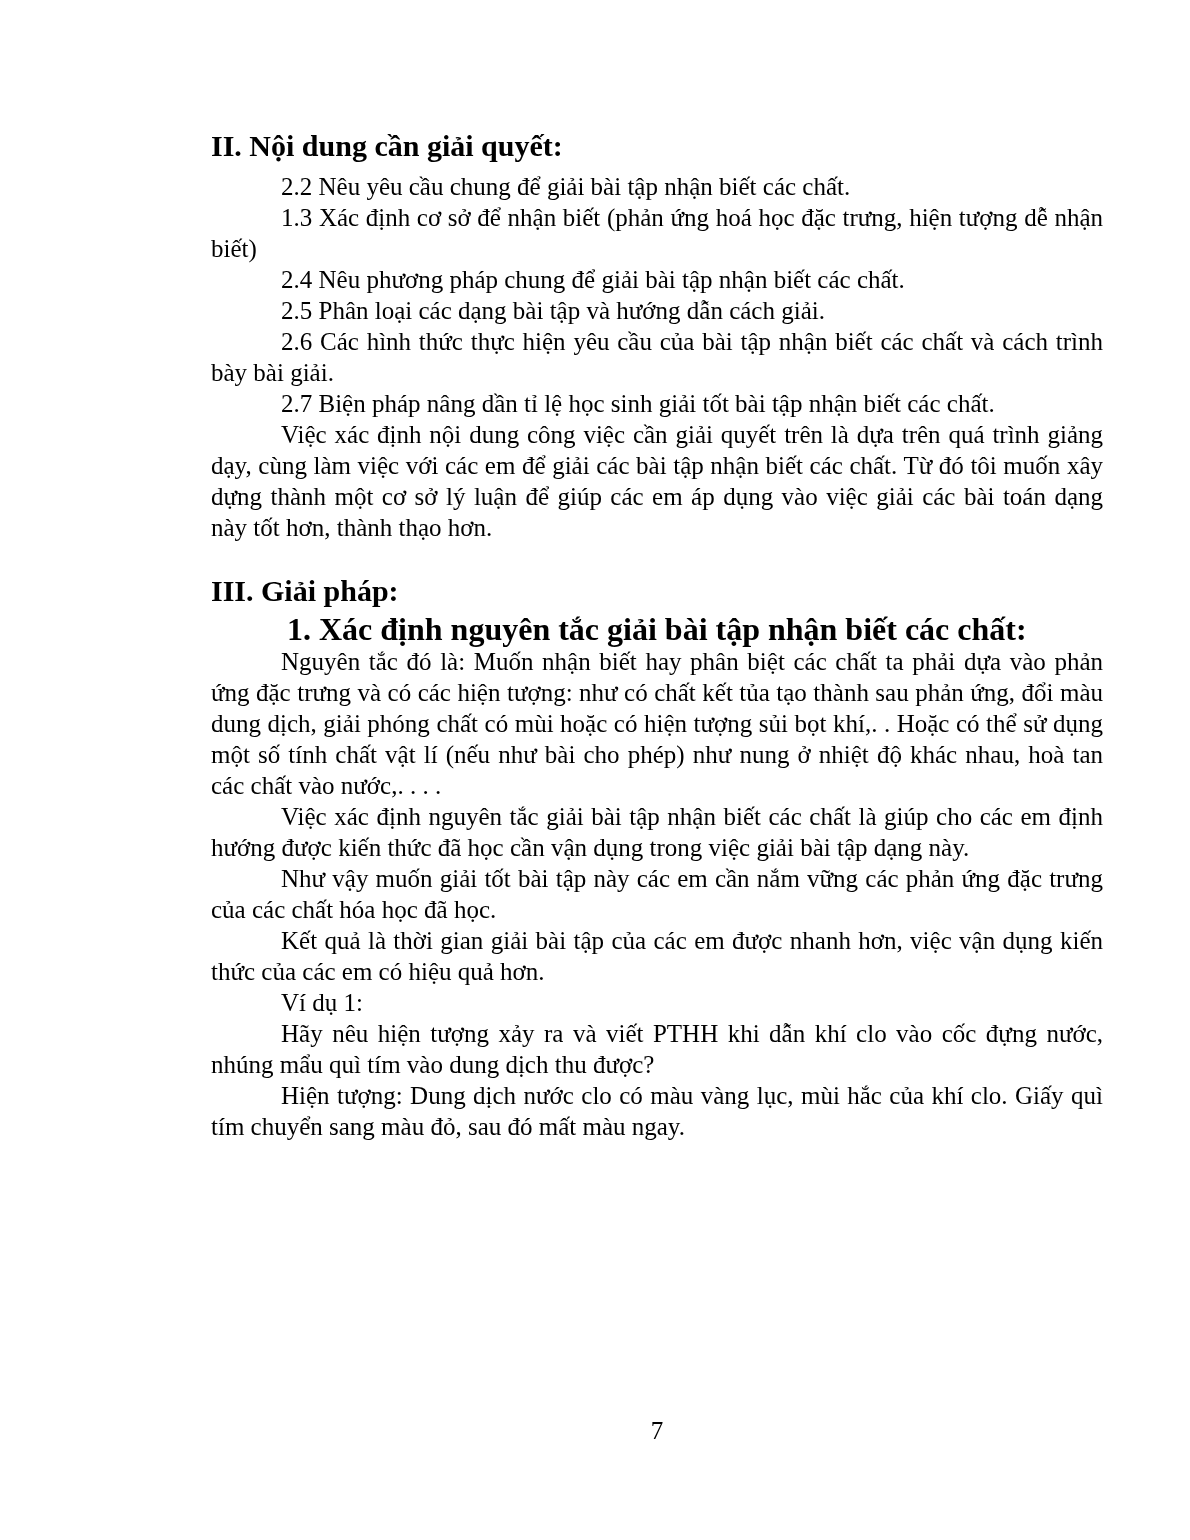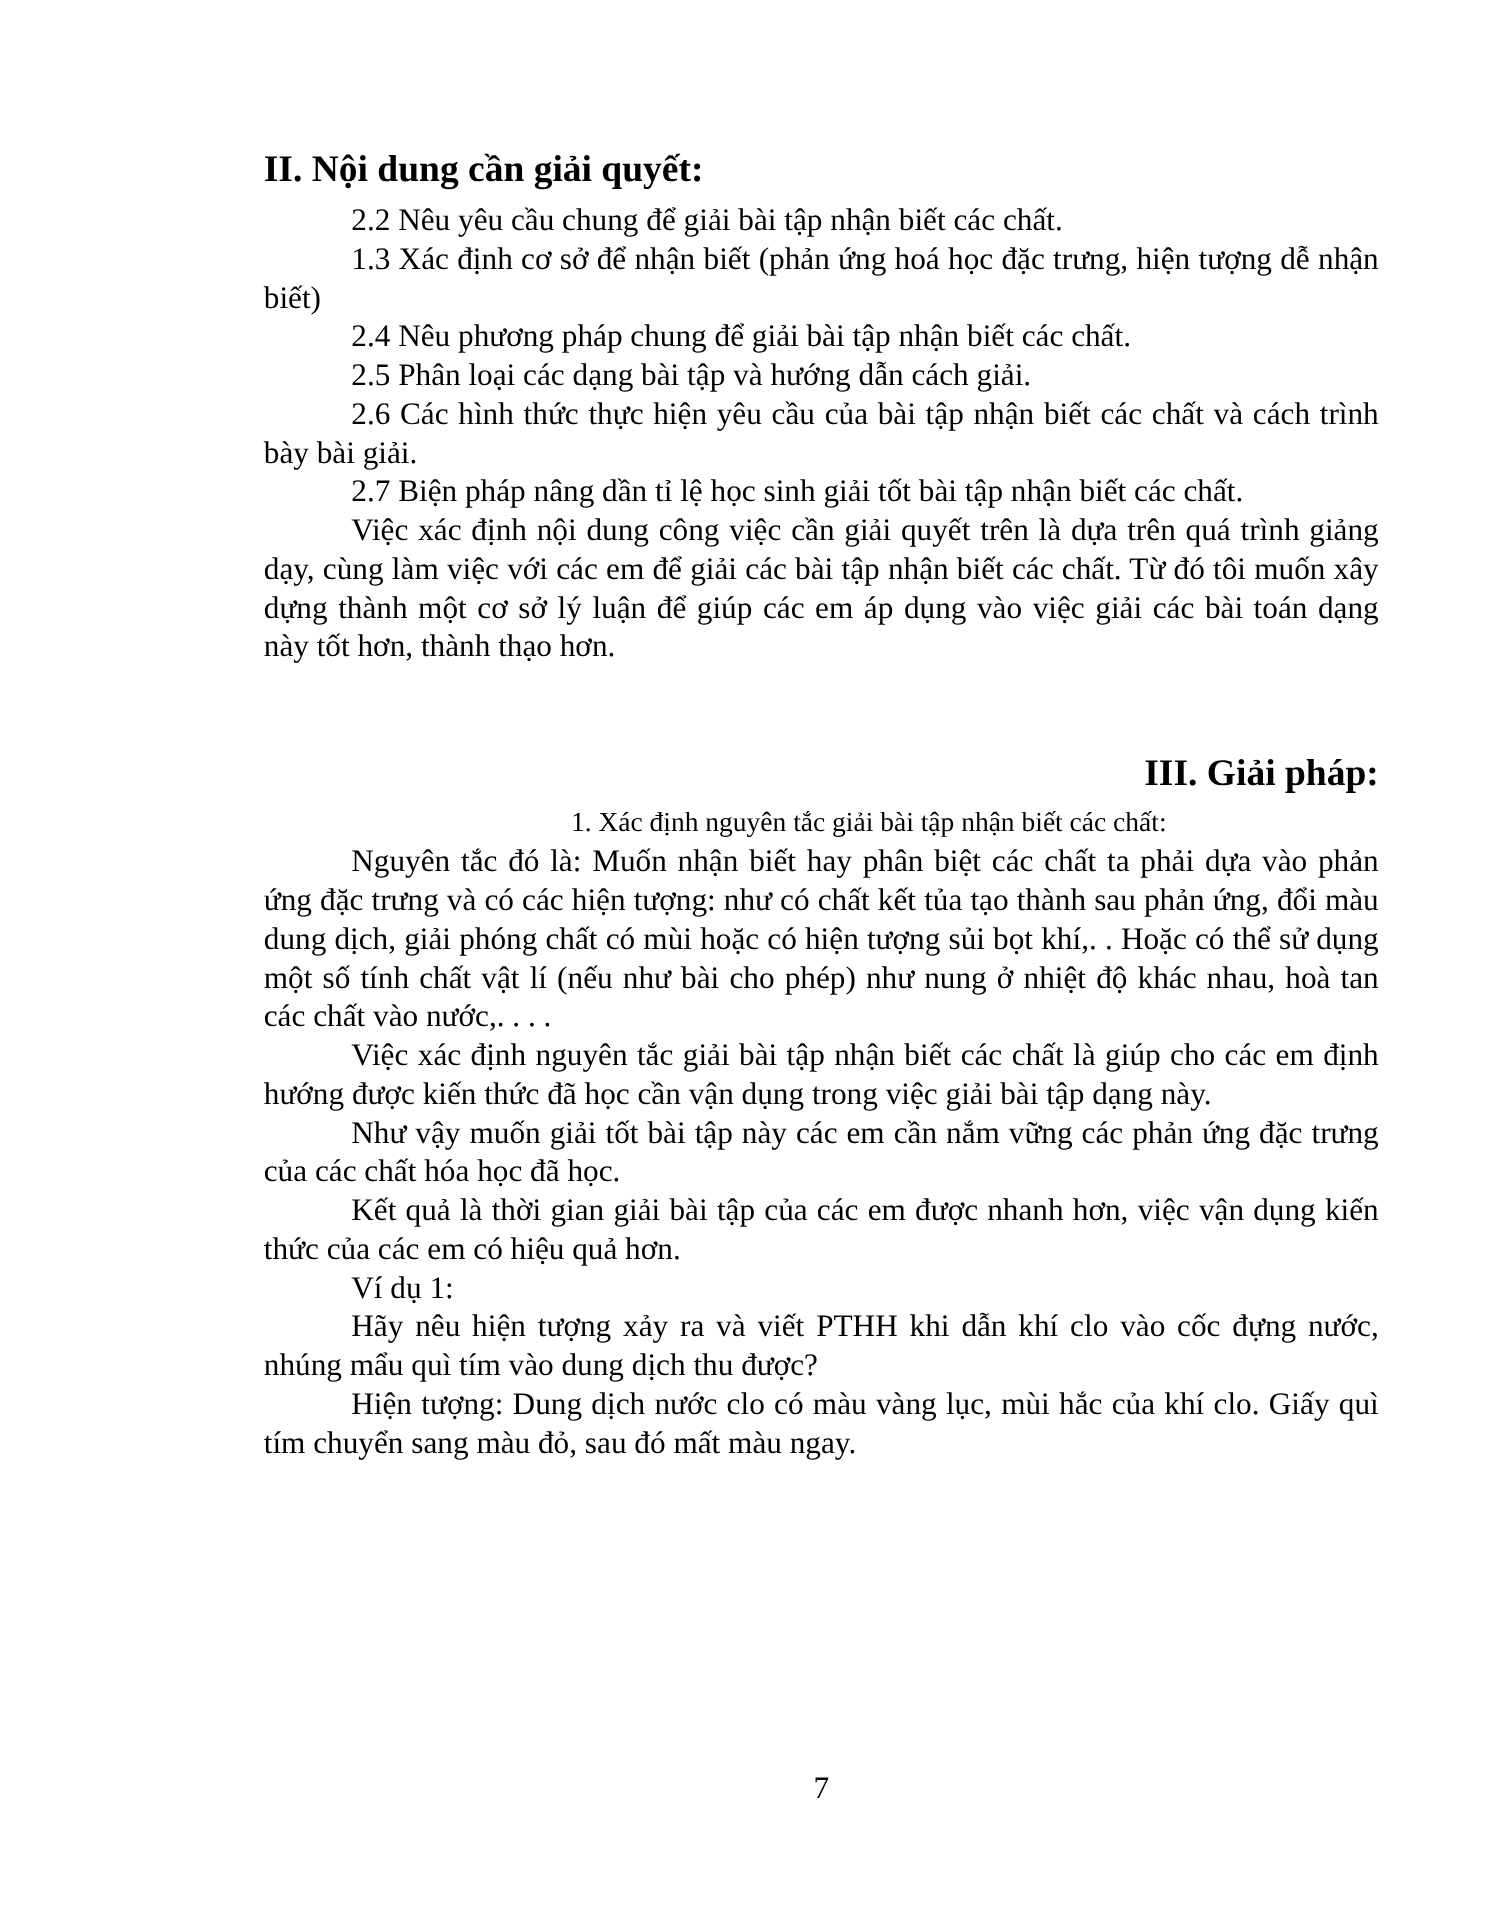--- a/index.html
+++ b/index.html
@@ -10,51 +10,50 @@
   body {
     width: 1190px;
     height: 1540px;
     position: relative;
     font-family: "Liberation Serif", "DejaVu Serif", serif;
     color: #000000;
   }
   .content {
     position: absolute;
     left: 211px;
-    top: 116px;
+    top: 126px;
     width: 892px;
   }
   .sec-heading {
     font-size: 30px;
     line-height: 40px;
     font-weight: 700;
     margin: 0 0 5px 0;
     text-align: left;
   }
   .sec-heading.gap-above {
-    margin-top: 66px;
+    margin-top: 28px;
     margin-bottom: 2px;
-    text-align: right;
   }
   .body-p {
     font-size: 25px;
     line-height: 31px;
     margin: 0;
     text-align: justify;
     text-indent: 70px;
   }
   .no-indent {
     text-indent: 0;
   }
   .subhead {
-    font-size: 22px;
+    font-size: 32px;
     line-height: 33px;
-    font-weight: 400;
+    font-weight: 700;
     margin: 0;
-    text-align: center;
+    text-align: left;
     text-indent: 76px;
   }
   .page-number {
     position: absolute;
     top: 1416px;
     left: 211px;
     width: 892px;
     text-align: center;
     font-size: 25px;
     line-height: 30px;

